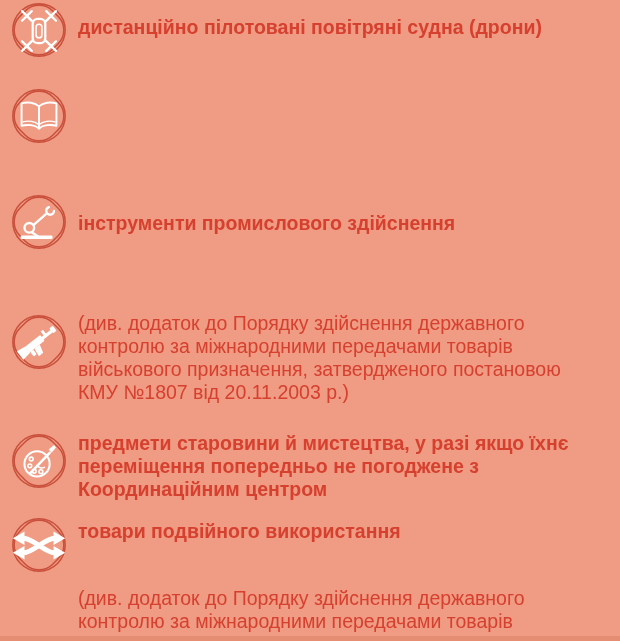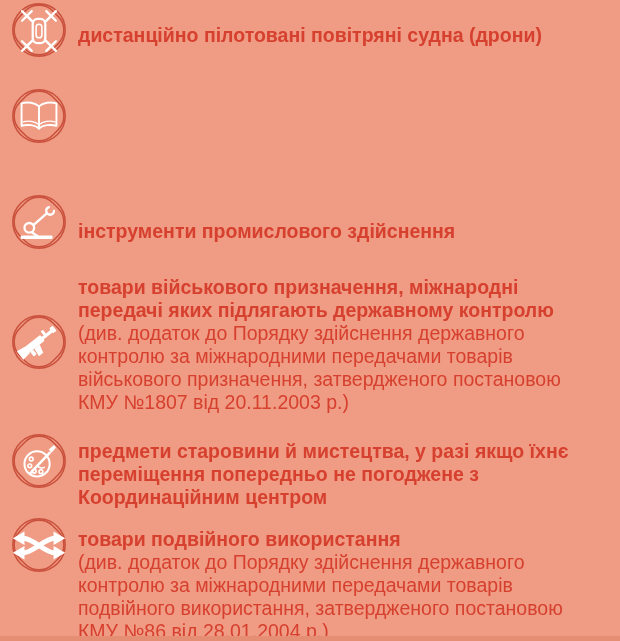--- a/index.html
+++ b/index.html
@@ -21,22 +21,22 @@
   .icon{position:absolute;left:8px;width:62px;height:62px;display:block;}
   .icon svg{width:100%;height:100%;display:block;}
   .doodle{fill:none;stroke:var(--icon-outline-color);stroke-width:1.6;}
   .glyph{fill:none;stroke:var(--icon-glyph-color);stroke-linecap:round;stroke-linejoin:round;}
   .glyph-fill{fill:var(--icon-glyph-color);stroke:none;}
   .text{
     position:absolute;left:78px;width:514px;
     color:var(--text-color);
     font-size:19.5px;line-height:23px;
   }
-  .text .title{font-weight:700;margin-top:8px;}
-  .text .note{font-weight:400;}
+  .text .title{font-weight:700;}
+  .text .note{font-weight:400;margin-top:44px;}
   .icon-1{top:0px;}   .text-1{top:16px;}
   .icon-2{top:85px;}  .text-2{top:66px;}
   .icon-3{top:191px;} .text-3{top:212px;}
   .icon-4{top:311px;} .text-4{top:268px;}
   .icon-5{top:430px;} .text-5{top:432px;}
   .icon-6{top:514px;} .text-6{top:520px;}
   .footer-strip{
     position:absolute;left:0;bottom:0;width:100%;height:5px;
     background:var(--footer-strip-color);
   }
@@ -113,21 +113,20 @@
         <rect x="49" y="27.5" width="4.5" height="6.5" rx="1"></rect>
         <rect x="40" y="24.5" width="3" height="5.5"></rect>
         <rect x="17.5" y="27" width="20" height="7.5" rx="1"></rect>
         <polygon points="8,25.5 18,27 18,35 8,36.5"></polygon>
         <polygon points="24,34.5 31,34.5 28.5,43.5 23,43.5"></polygon>
         <rect x="18.5" y="34.5" width="4" height="6" rx="1"></rect>
       </g>
     </svg>
   </span>
   <div class="text text-4">
-    <p class="title">товари військового призначення, міжнародні передачі яких підлягають державному контролю</p>
     <p class="note">(див. додаток до Порядку здійснення державного контролю за міжнародними передачами товарів військового призначення, затвердженого постановою КМУ №1807 від 20.11.2003 р.)</p>
   </div>
 
   <span class="icon icon-5">
     <svg viewBox="0 0 64 64">
       <circle class="doodle" cx="32" cy="32" r="27"></circle>
       <rect class="doodle" x="8" y="8" width="48" height="48" rx="20" transform="rotate(45 32 32)"></rect>
       <g class="glyph" stroke-width="2.1">
         <circle cx="30" cy="35" r="13"></circle>
         <circle cx="24" cy="30" r="2" stroke-width="1.6"></circle>

